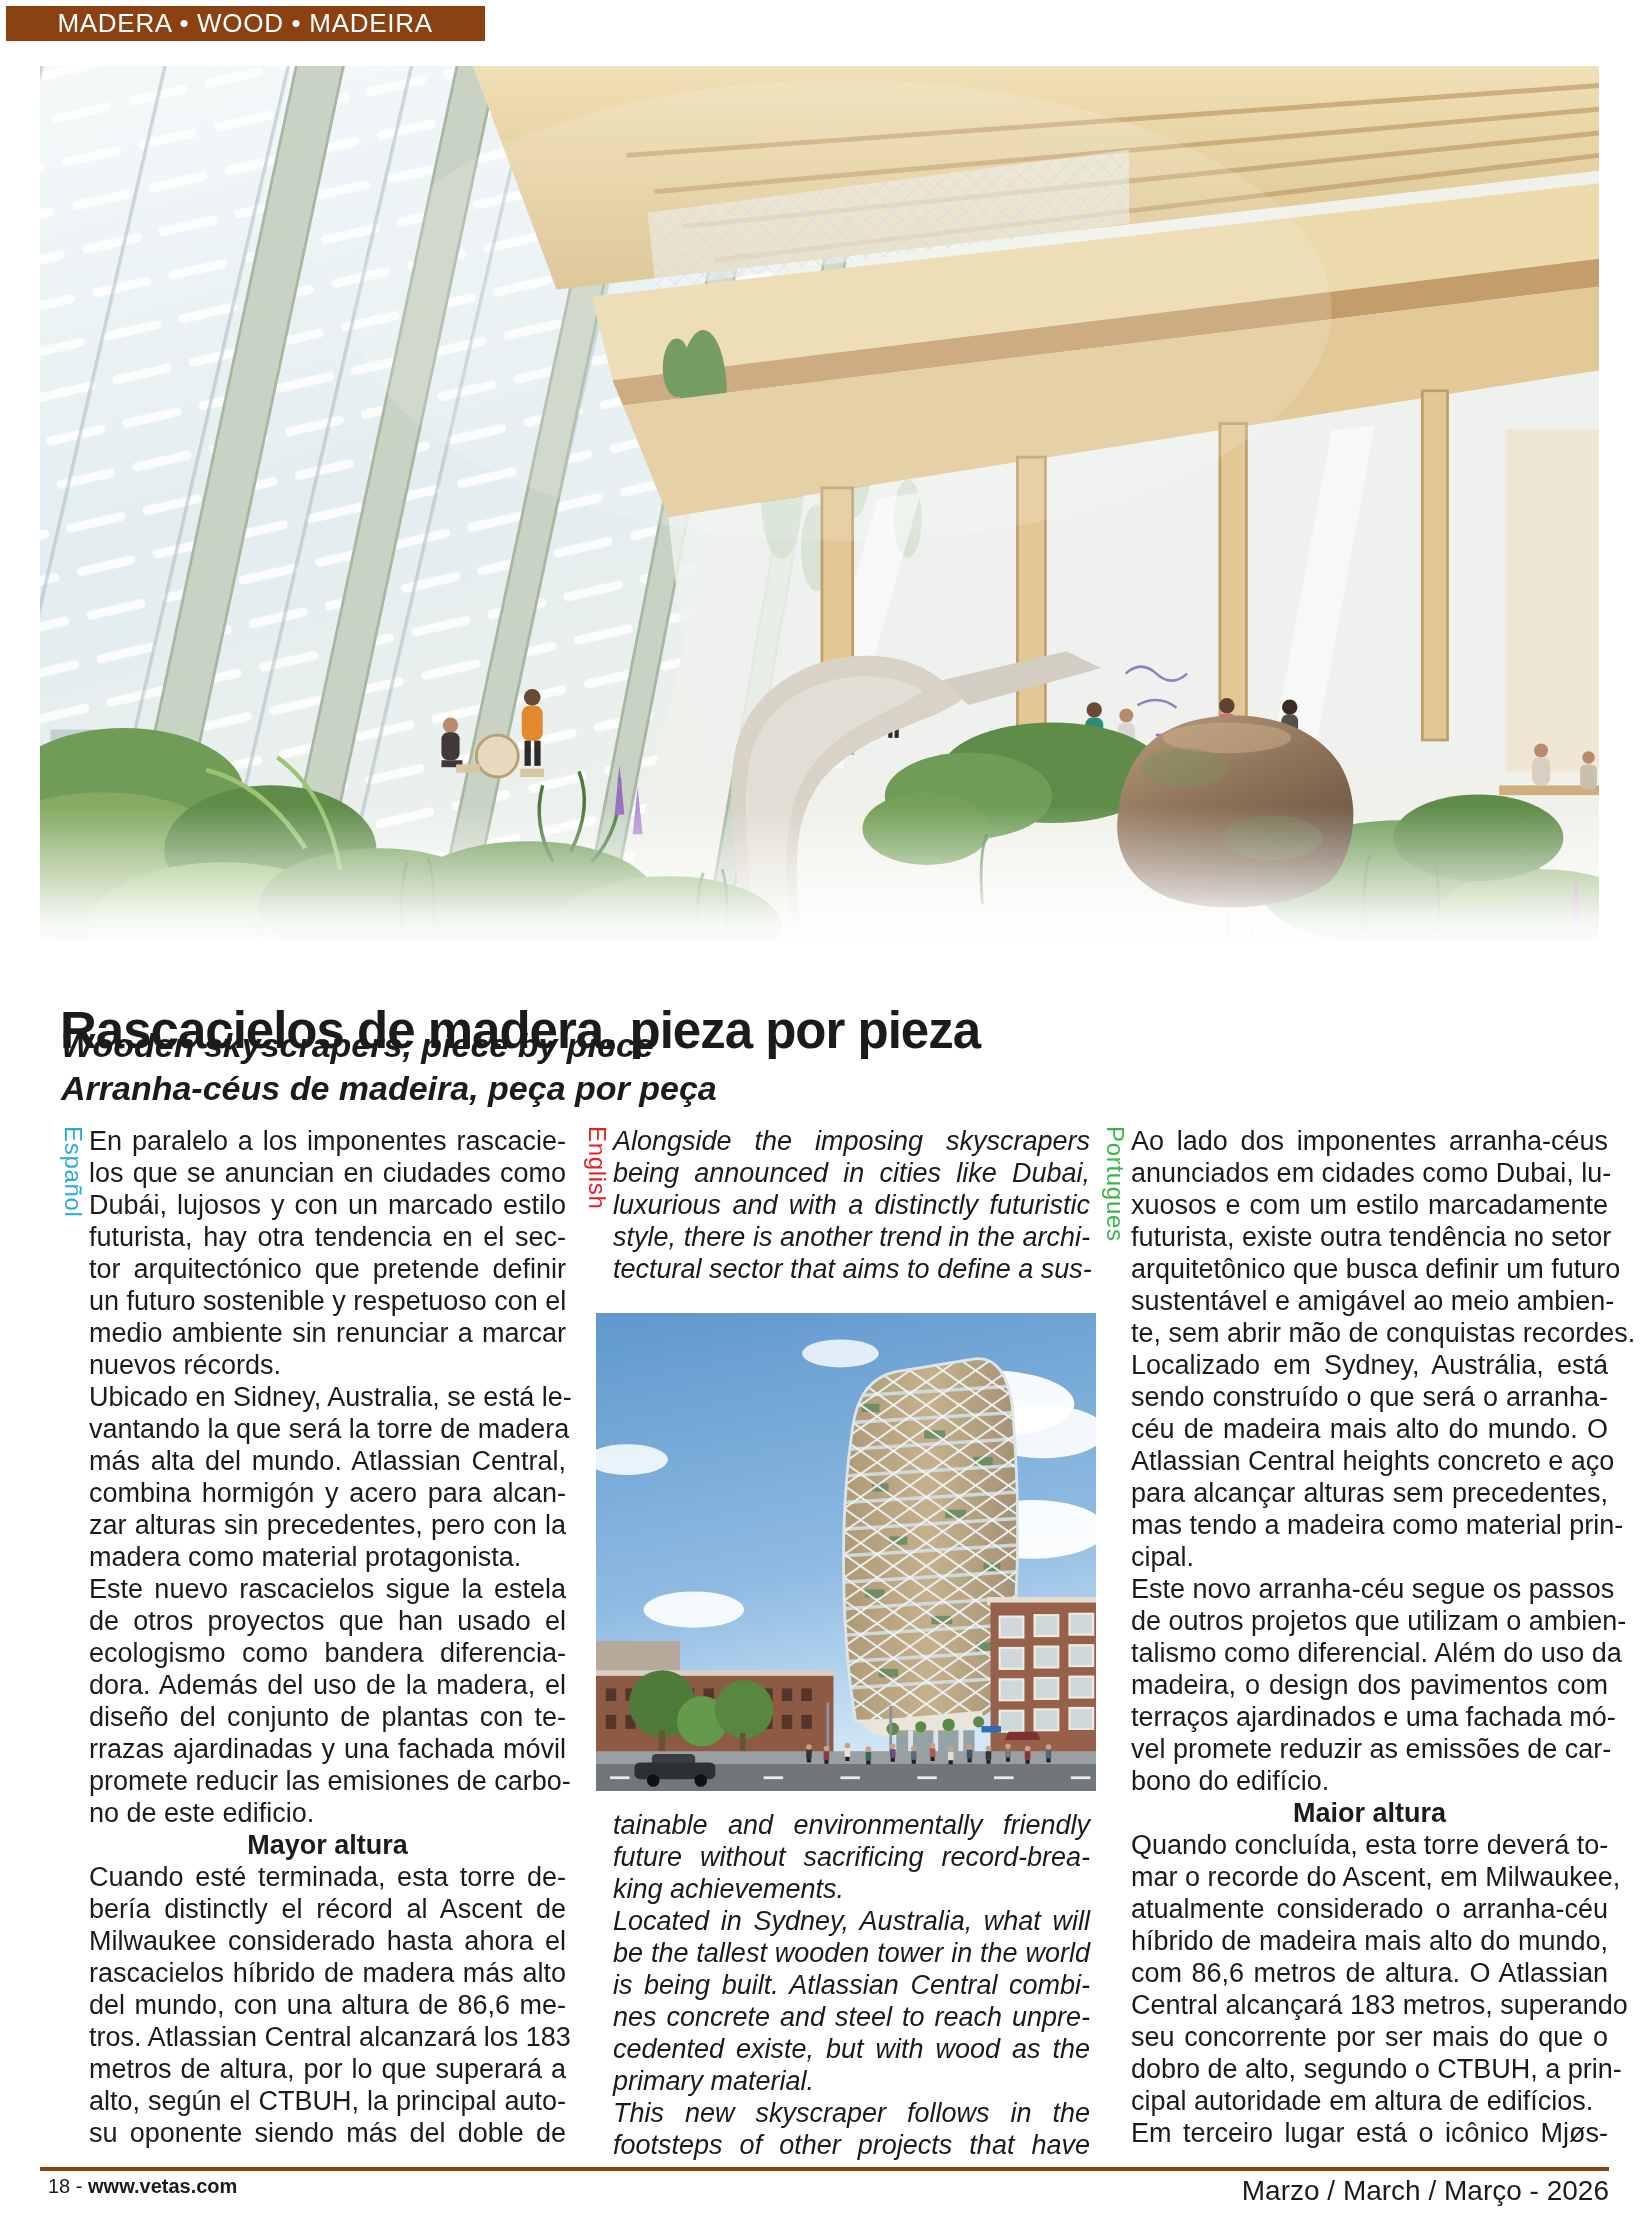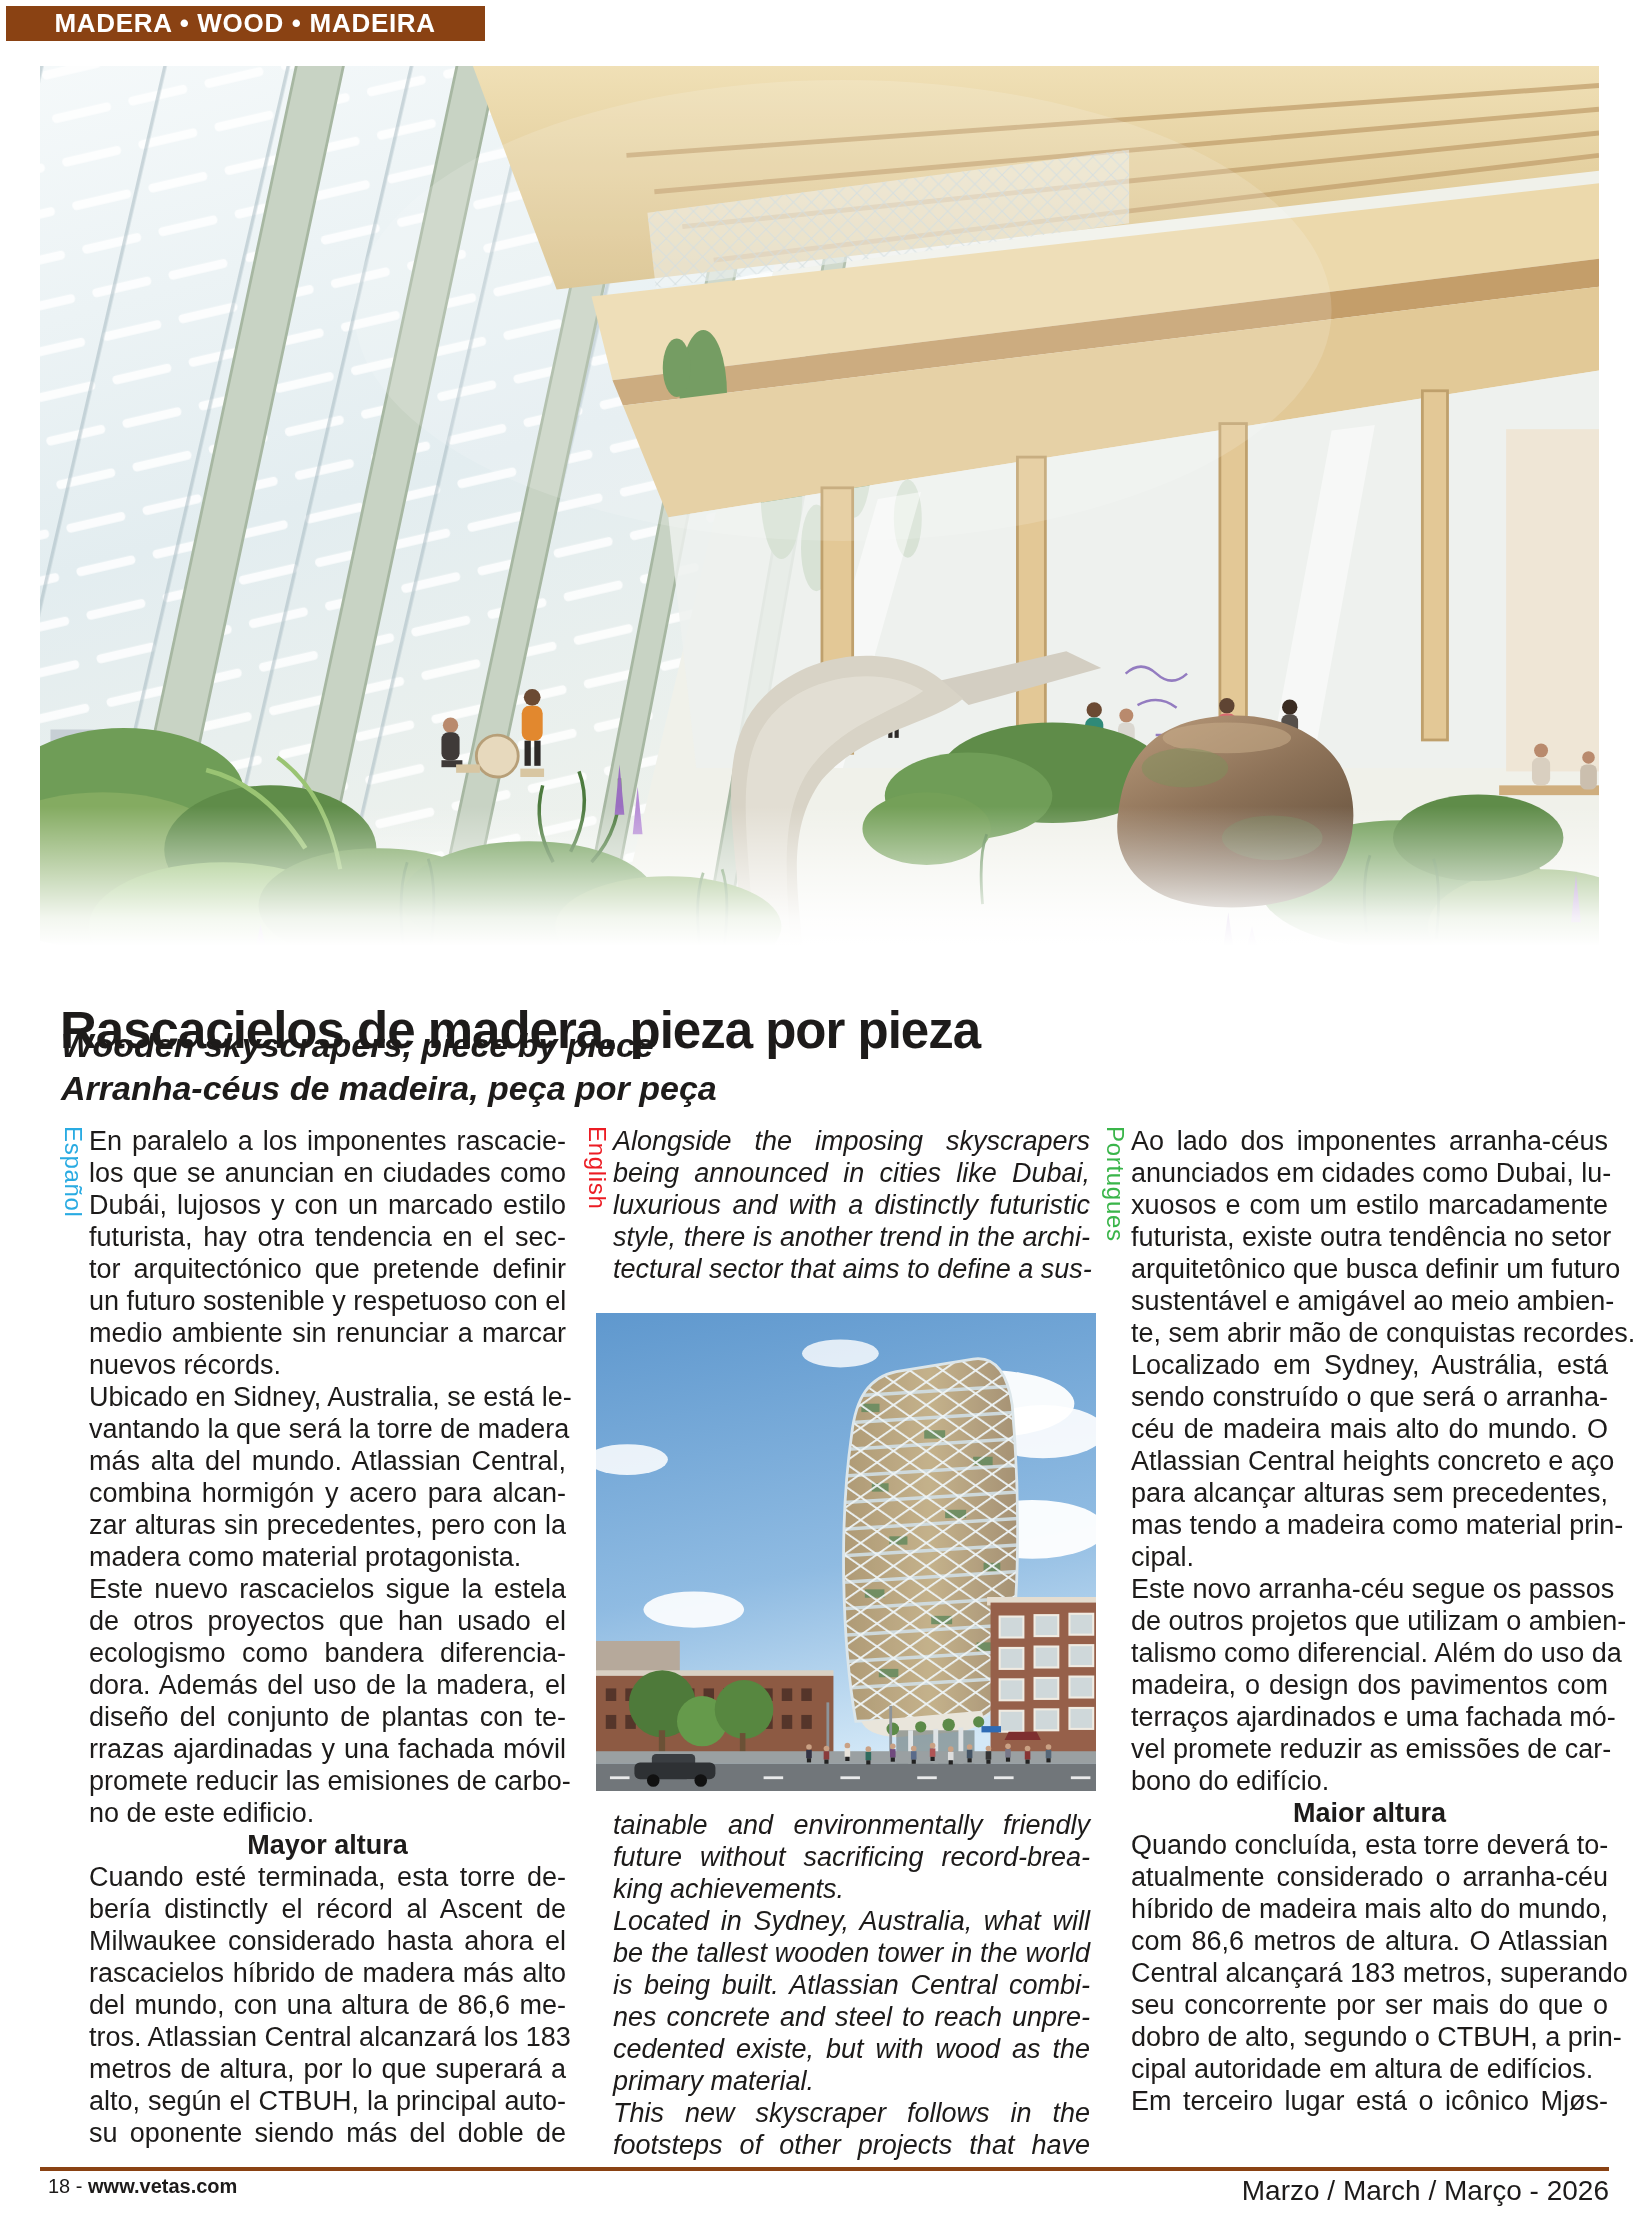--- a/index.html
+++ b/index.html
@@ -1,21 +1,21 @@
 <!DOCTYPE html>
 <html style="font-size:11.2px"><head>
 <meta charset="utf-8">
 <style>
   html,body{margin:0;padding:0;background:#ffffff;}
   .page{position:relative;width:1649px;height:2216px;background:#ffffff;overflow:hidden;
         font-family:"Liberation Sans", sans-serif;color:#1d1b1a;}
 
   .header-bar{position:absolute;left:5.6px;top:5.6px;width:479px;height:35px;background:#8a4213;
         display:flex;align-items:center;justify-content:center;}
-  .header-bar span{color:#ffffff;font-weight:bold;font-size:26px;letter-spacing:0.7px;}
+  .header-bar span{color:#ffffff;font-weight:normal;font-size:26px;letter-spacing:0.7px;}
 
   .hero{position:absolute;left:40px;top:66px;width:1559px;height:880px;}
   .hero svg{display:block;width:100%;height:100%;}
 
   .title{position:absolute;left:60px;top:1001px;font-size:51px;font-weight:bold;letter-spacing:-1px;white-space:nowrap;}
   .subtitle{position:absolute;left:61px;font-size:34px;font-weight:bold;font-style:italic;white-space:nowrap;}
   #sub-en{top:1026px;}
   #sub-pt{top:1069px;}
 
   .column{position:absolute;top:1125px;width:477px;font-size:27px;line-height:32px;}
@@ -574,20 +574,21 @@
         <div class="line last">cipal.</div>
         <div class="line">Este novo arranha-céu segue os passos</div>
         <div class="line">de outros projetos que utilizam o ambien-</div>
         <div class="line">talismo como diferencial. Além do uso da</div>
         <div class="line">madeira, o design dos pavimentos com</div>
         <div class="line">terraços ajardinados e uma fachada mó-</div>
         <div class="line">vel promete reduzir as emissões de car-</div>
         <div class="line last">bono do edifício.</div>
         <div class="col-heading">Maior altura</div>
         <div class="line">Quando concluída, esta torre deverá to-</div>
+        <div class="line">mar o recorde do Ascent, em Milwaukee,</div>
         <div class="line">atualmente considerado o arranha-céu</div>
         <div class="line">híbrido de madeira mais alto do mundo,</div>
         <div class="line">com 86,6 metros de altura. O Atlassian</div>
         <div class="line">Central alcançará 183 metros, superando</div>
         <div class="line">seu concorrente por ser mais do que o</div>
         <div class="line">dobro de alto, segundo o CTBUH, a prin-</div>
         <div class="line last">cipal autoridade em altura de edifícios.</div>
         <div class="line">Em terceiro lugar está o icônico Mjøs-</div>
       </div>
   </div>

